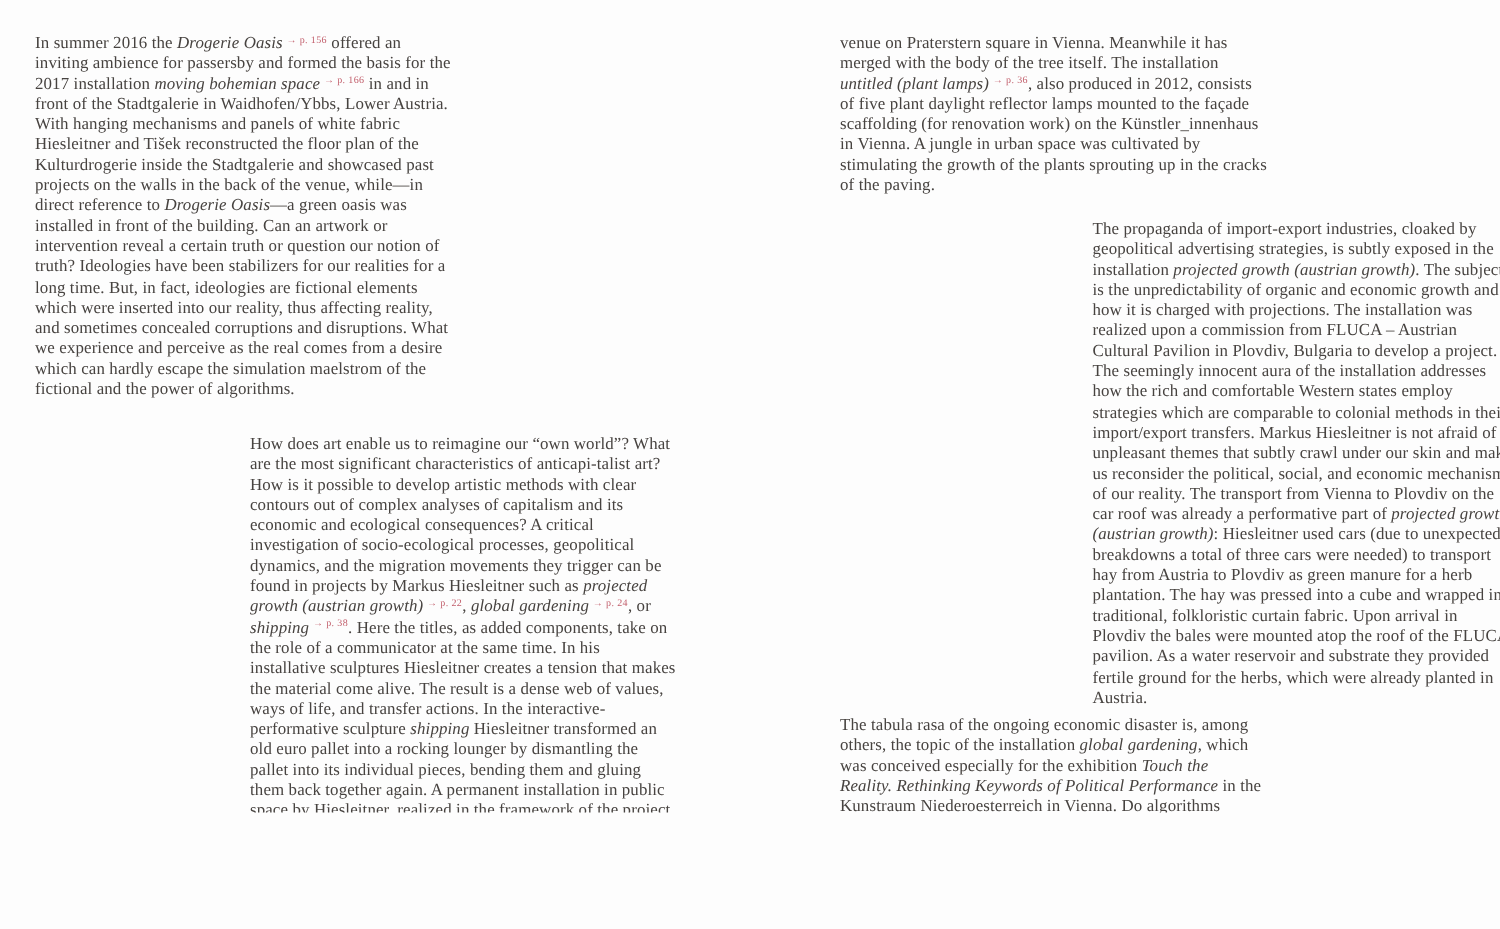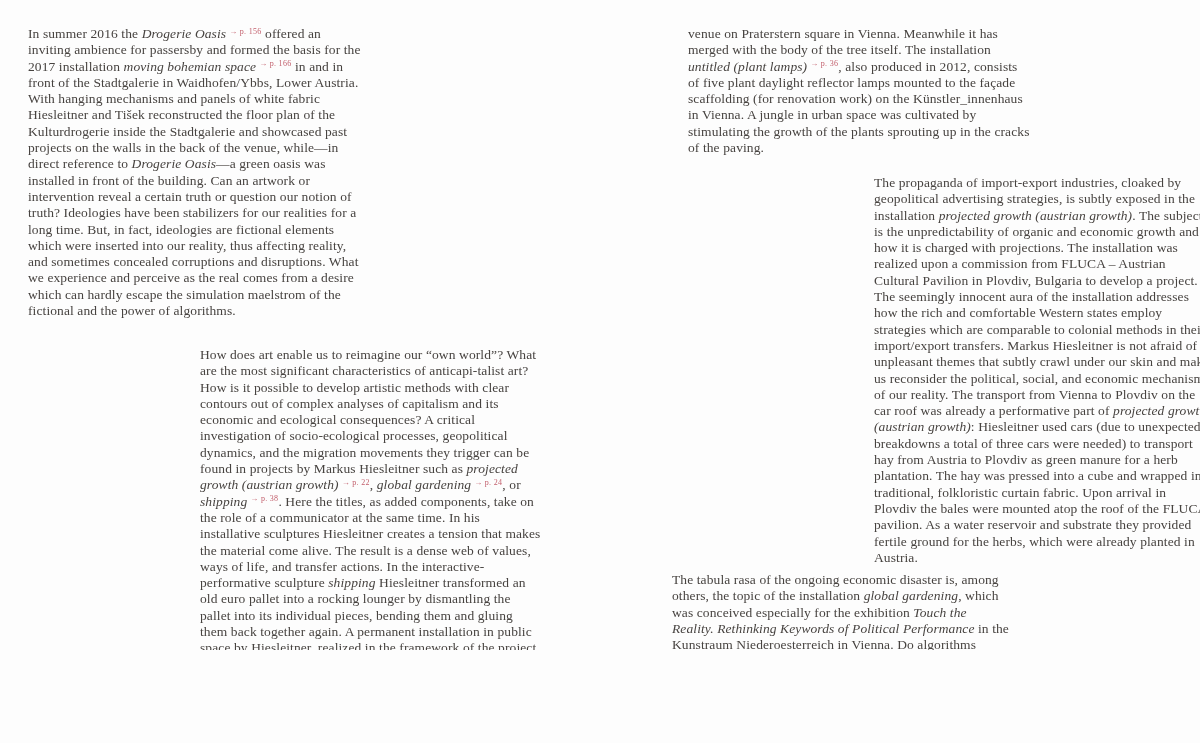--- a/index.html
+++ b/index.html
@@ -37,21 +37,21 @@
     color: var(--reference);
     font-size: 8px;
     line-height: 0;
     vertical-align: 4.5px;
     letter-spacing: 0.3px;
     margin-left: 3px;
     white-space: nowrap;
   }
   .para-left-top    { left: 28px;  top: 26px;  width: 338px; }
   .para-left-indent { left: 200px; top: 347px; width: 342px; }
-  .para-right-top   { left: 672px; top: 26px;  width: 342px; margin-left: 16px; }
+  .para-right-top   { left: 672px; top: 26px;  width: 342px; }
   .para-right-indent{ left: 846px; top: 175px; width: 338px; margin-left: 28px; }
   .para-right-bottom{ left: 672px; top: 572px; width: 338px; }
   .folio {
     position: absolute;
     font-size: 10px;
     font-weight: 700;
     color: var(--text);
     letter-spacing: 0.5px;
   }
   .folio-left  { left: 119px;  top: 698px; }

